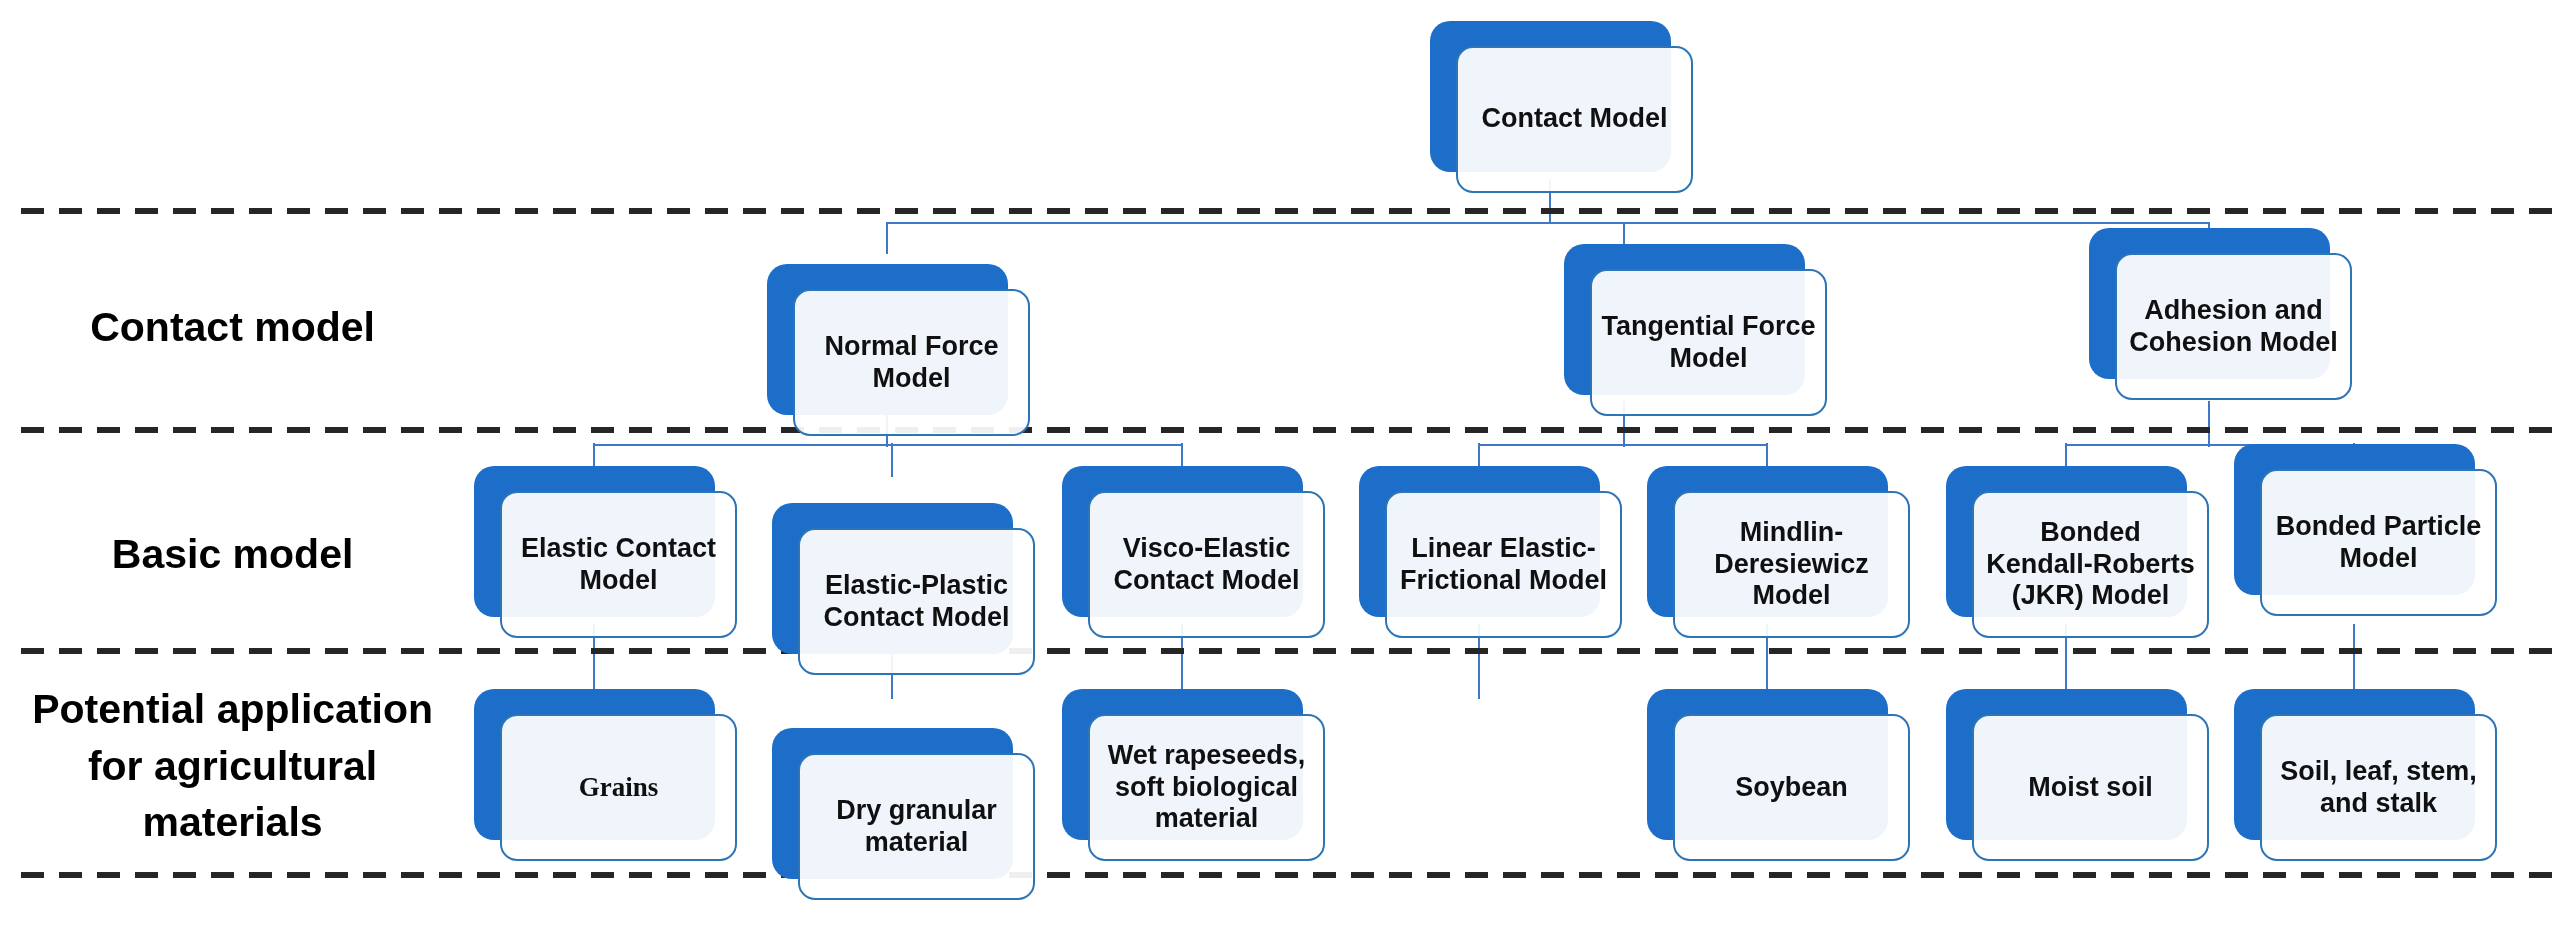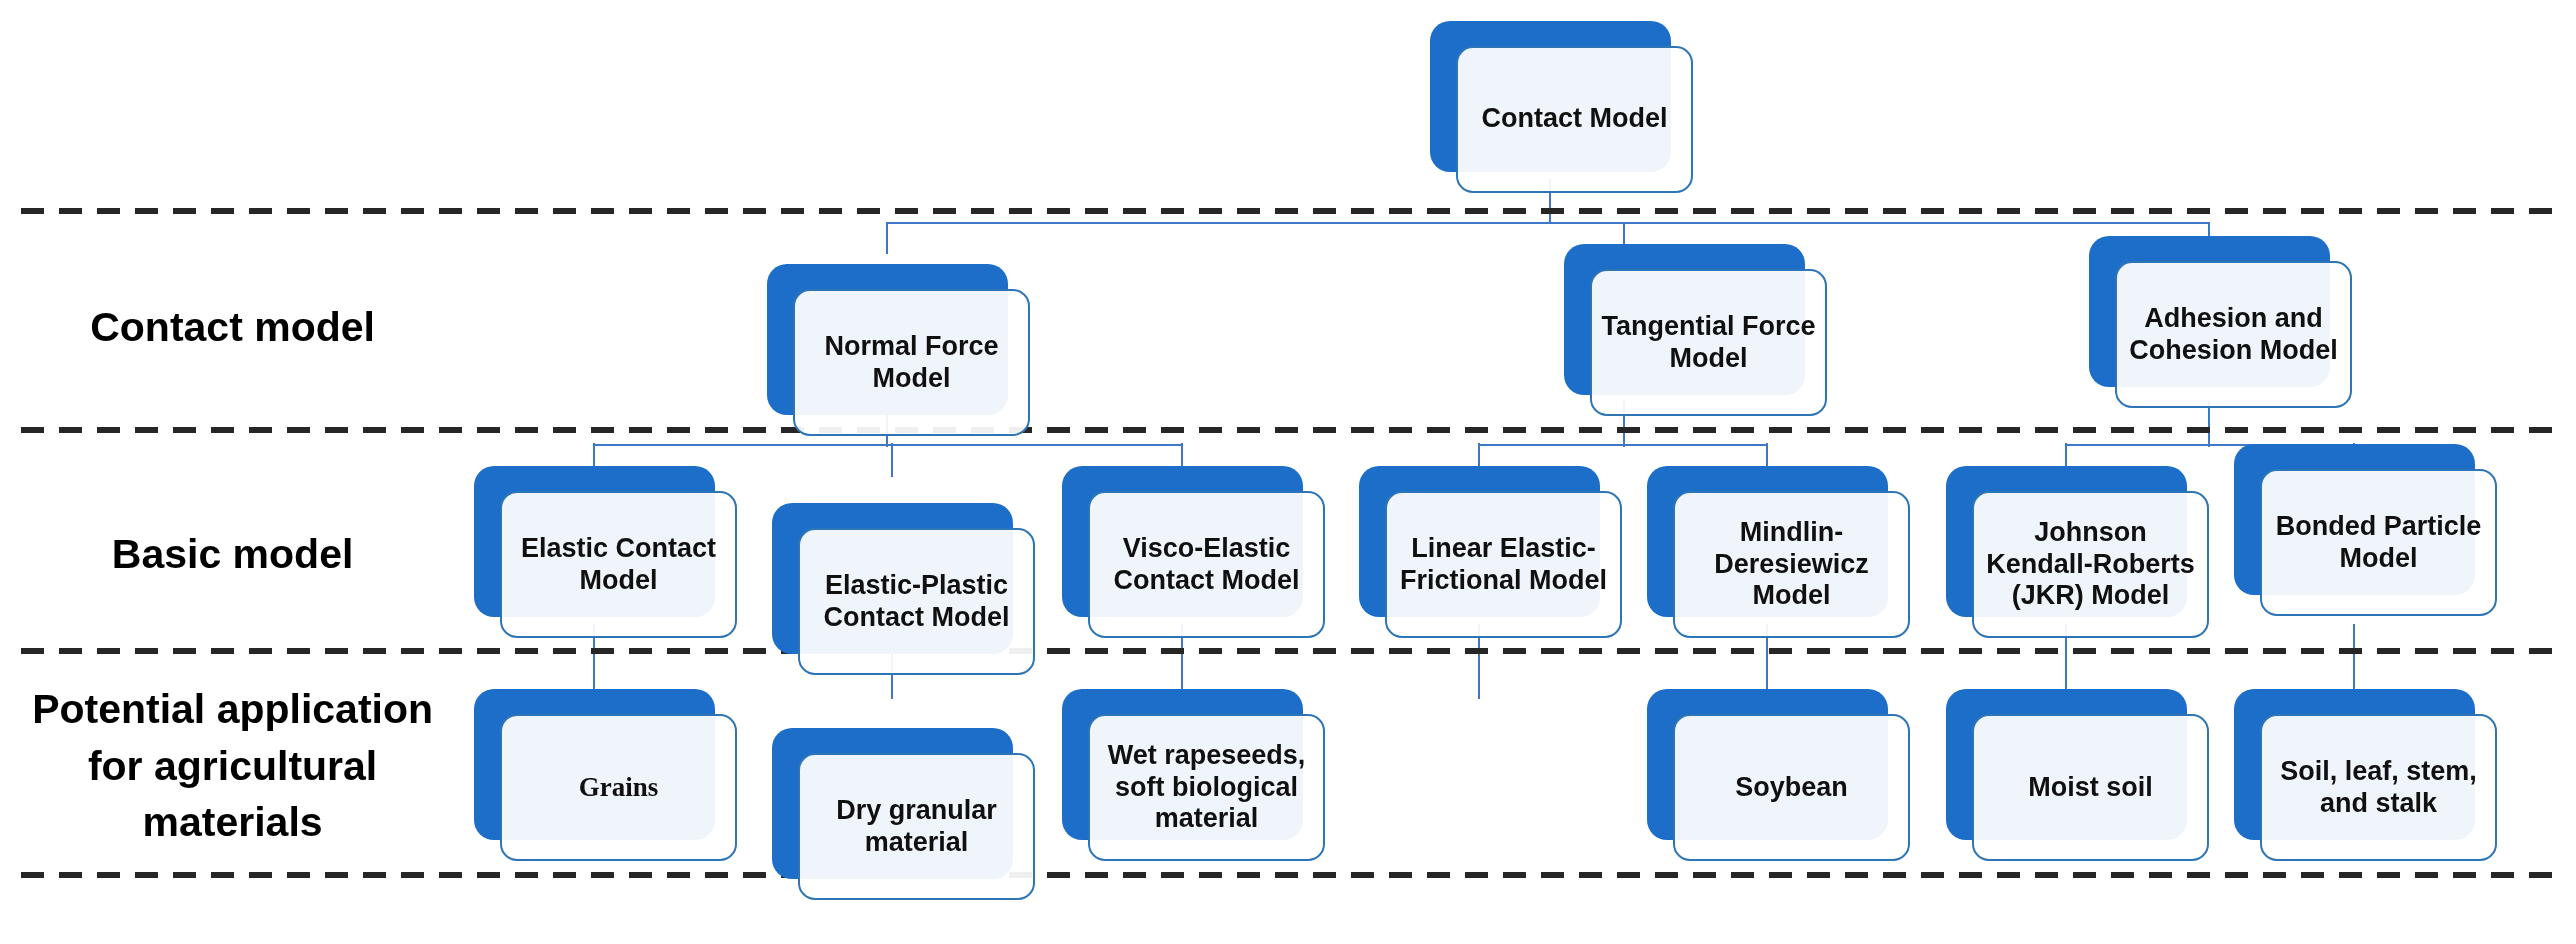--- a/index.html
+++ b/index.html
@@ -89,21 +89,21 @@
   <div class="node" style="left:767px;top:244px;margin-top:20px;">
     <div class="shadow"></div>
     <div class="face">Normal Force
 Model</div>
   </div>
   <div class="node" style="left:1564px;top:244px;">
     <div class="shadow"></div>
     <div class="face">Tangential Force
 Model</div>
   </div>
-  <div class="node" style="left:2089px;top:236px;text-decoration:underline;">
+  <div class="node" style="left:2089px;top:228px;text-decoration:underline;">
     <div class="shadow"></div>
     <div class="face">Adhesion and
 Cohesion Model</div>
   </div>
 
   <div class="node" style="left:474px;top:466px;">
     <div class="shadow"></div>
     <div class="face">Elastic Contact
 Model</div>
   </div>
@@ -123,21 +123,21 @@
 Frictional Model</div>
   </div>
   <div class="node" style="left:1647px;top:466px;">
     <div class="shadow"></div>
     <div class="face">Mindlin-
 Deresiewicz
 Model</div>
   </div>
   <div class="node" style="left:1946px;top:466px;">
     <div class="shadow"></div>
-    <div class="face">Johnson
+    <div class="face">Bonded
 Kendall-Roberts
 (JKR) Model</div>
   </div>
   <div class="node" style="left:2234px;top:444px;">
     <div class="shadow"></div>
     <div class="face">Bonded Particle
 Model</div>
   </div>
 
   <div class="node" style="left:474px;top:689px;font-family:Liberation Serif, serif;">

